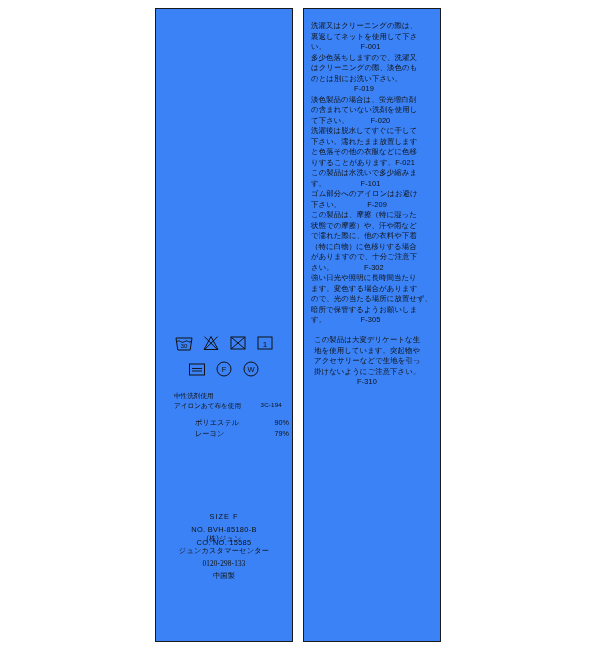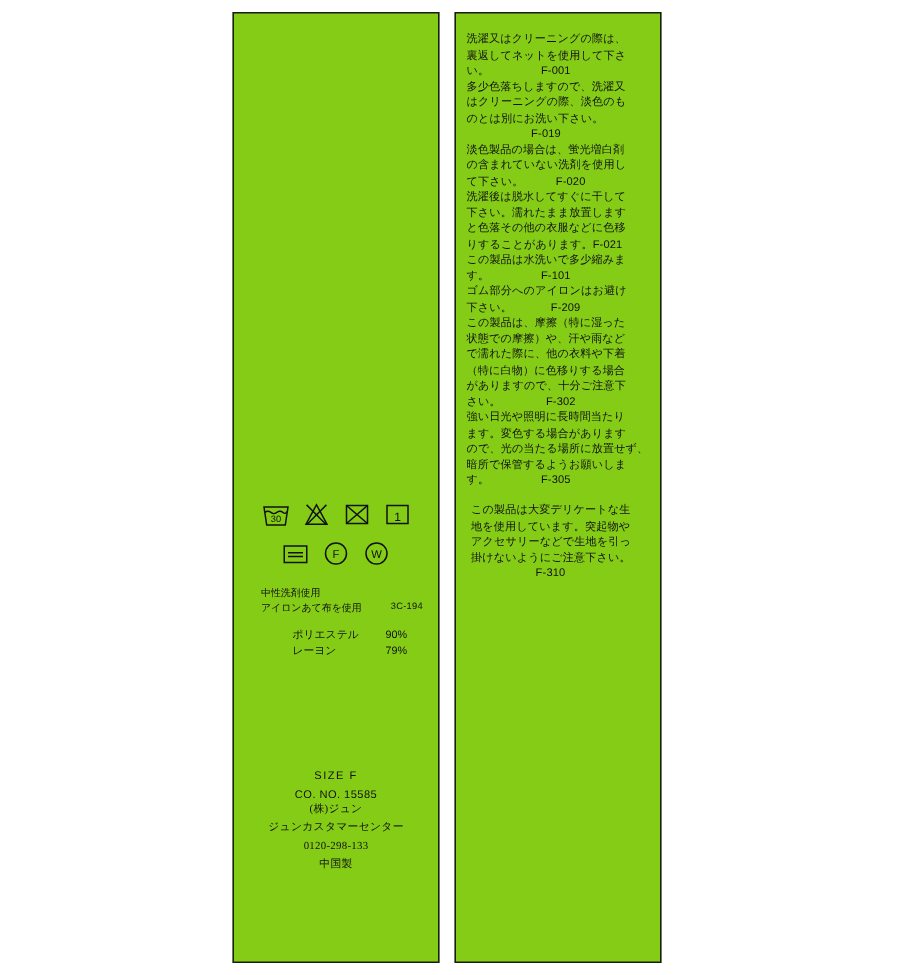--- a/index.html
+++ b/index.html
@@ -16,21 +16,21 @@
   }
   .page {
     position: relative;
     width: 600px;
     height: 650px;
     background: #ffffff;
   }
   .panel {
     position: absolute;
     border: 1px solid #1a1a1a;
-    background: #84cc16;
+    background: #3b82f6;
     box-sizing: border-box;
   }
   .panel-left {
     left: 155px;
     top: 8px;
     width: 138px;
     height: 634px;
   }
   .panel-right {
     left: 303px;
@@ -121,21 +121,21 @@
     line-height: 1.55;
     color: #111;
   }
   .comp-name {
     width: 62px;
     text-align: left;
     margin-left: 36px;
   }
   .comp-pct {
     width: 32px;
-    text-align: left;
+    text-align: right;
   }
 
   
   .sizeblock {
     position: absolute;
     left: 0;
     top: 490px;
     width: 100%;
     text-align: center;
     font-size: 7.4px;
@@ -240,20 +240,21 @@
           <span class="comp-pct">90%</span>
         </div>
         <div class="comp-row">
           <span class="comp-name">レーヨン</span>
           <span class="comp-pct">79%</span>
         </div>
       </div>
 
       <div class="sizeblock">
         <div class="size-line">SIZE F</div>
+        <div>NO. BVH-85180-B</div>
         <div>CO. NO. 15585</div>
       </div>
 
       <div class="companyblock">
         <div>(株)ジュン</div>
         <div>ジュンカスタマーセンター</div>
         <div>0120-298-133</div>
         <div>中国製</div>
       </div>
 

